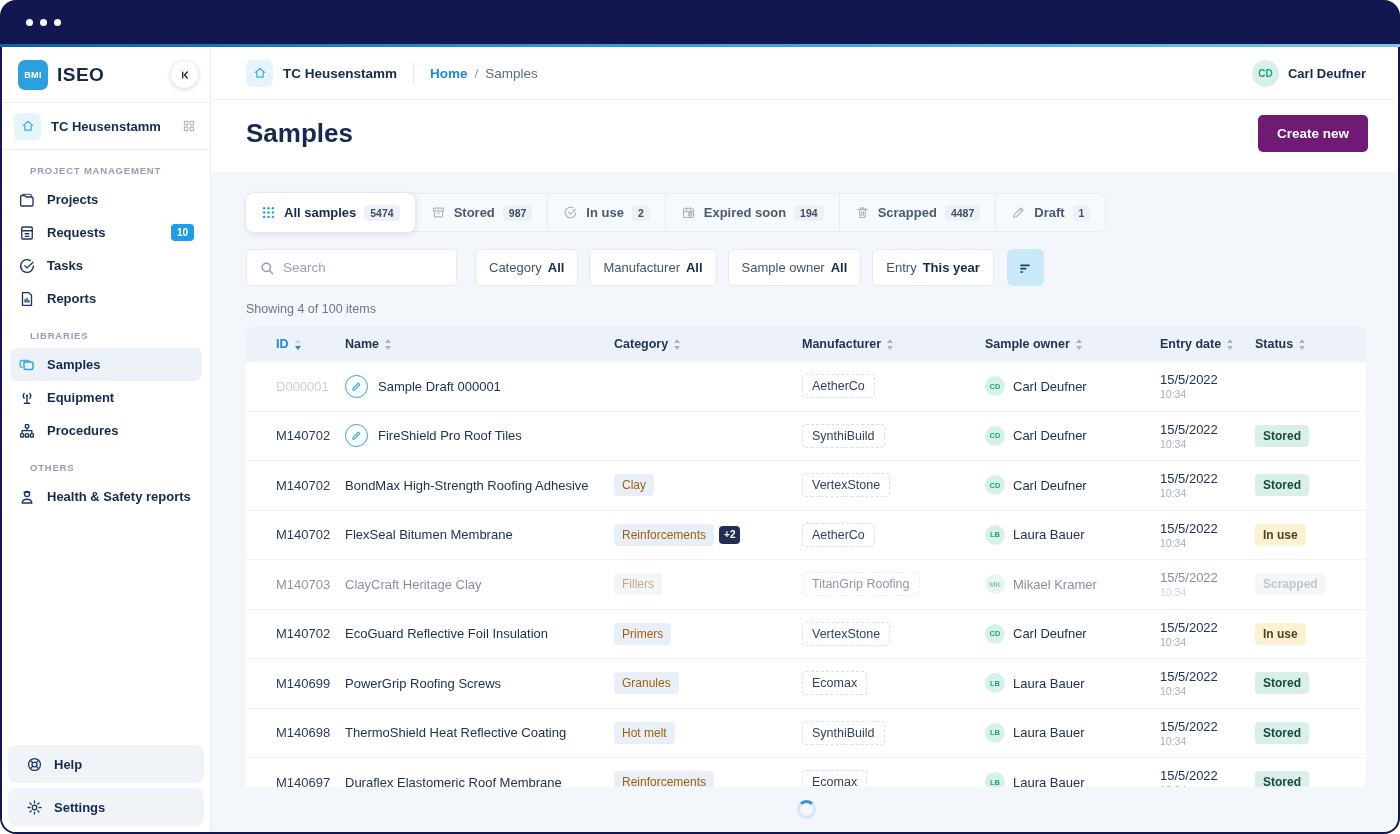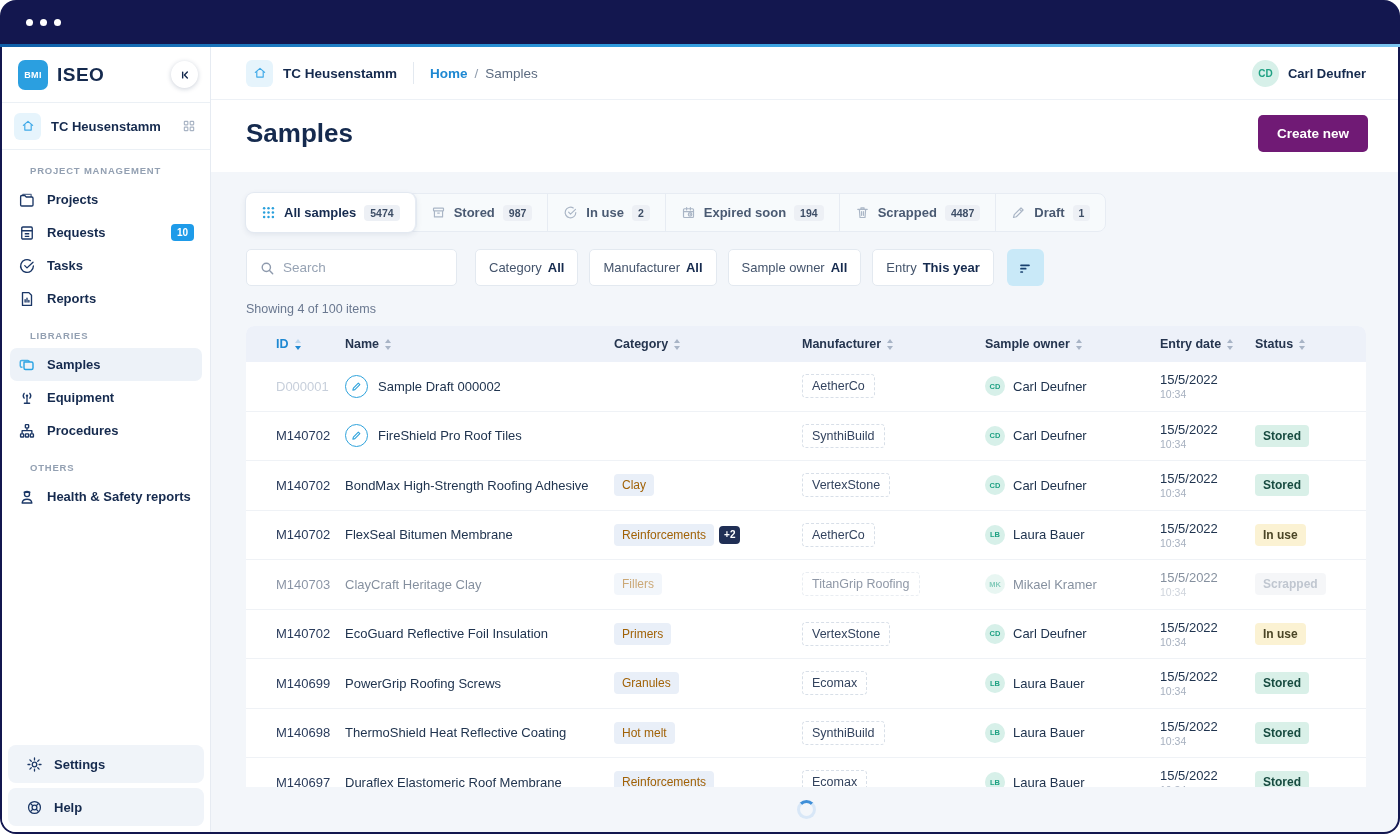--- a/index.html
+++ b/index.html
@@ -224,36 +224,36 @@
                 <path d="M5.5 20c.4-3.3 3-5 6.5-5s6.1 1.7 6.5 5z"></path>
               </svg>
           </span>
           <span>Health &amp; Safety reports</span>
         </div>
       </nav>
 
       <div class="side-footer">
         <div class="footer-item">
           <span class="ic">
-            <svg width="17" height="17" viewBox="0 0 24 24" fill="none" stroke="#1B3766" stroke-width="1.8" stroke-linecap="round" stroke-linejoin="round">
-                <circle cx="12" cy="12" r="3.2"></circle>
-                <path d="M12 2.8v2.7M12 18.5v2.7M21.2 12h-2.7M5.5 12H2.8M18.5 5.5l-1.9 1.9M7.4 16.6l-1.9 1.9M18.5 18.5l-1.9-1.9M7.4 7.4L5.5 5.5"></path>
-              </svg>
-          </span>
-          <span>Settings</span>
-        </div>
-        <div class="footer-item">
-          <span class="ic">
             <svg width="17" height="17" viewBox="0 0 24 24" fill="none" stroke="#1B3766" stroke-width="1.8">
                 <circle cx="12" cy="12" r="8.4"></circle>
                 <circle cx="12" cy="12" r="3.4"></circle>
                 <path d="M6.2 6.2l3.4 3.4M17.8 6.2l-3.4 3.4M6.2 17.8l3.4-3.4M17.8 17.8l-3.4-3.4"></path>
               </svg>
           </span>
           <span>Help</span>
+        </div>
+        <div class="footer-item">
+          <span class="ic">
+            <svg width="17" height="17" viewBox="0 0 24 24" fill="none" stroke="#1B3766" stroke-width="1.8" stroke-linecap="round" stroke-linejoin="round">
+                <circle cx="12" cy="12" r="3.2"></circle>
+                <path d="M12 2.8v2.7M12 18.5v2.7M21.2 12h-2.7M5.5 12H2.8M18.5 5.5l-1.9 1.9M7.4 16.6l-1.9 1.9M18.5 18.5l-1.9-1.9M7.4 7.4L5.5 5.5"></path>
+              </svg>
+          </span>
+          <span>Settings</span>
         </div>
       </div>
     </aside>
 
     <div class="main">
       <div class="topbar">
         <div class="home-chip">
           <svg width="14" height="14" viewBox="0 0 24 24" fill="none" stroke="#3FA9E8" stroke-width="2" stroke-linecap="round" stroke-linejoin="round">
               <path d="M4 11l8-7 8 7"></path>
               <path d="M6.5 9.5V19h11V9.5"></path>
@@ -454,21 +454,21 @@
           </div>
 
           <div class="tgrid row">
             <div class="cell-id draft">D000001</div>
             <div class="cell-name">
               <span class="pencil-circle">
                 <svg width="11" height="11" viewBox="0 0 24 24" fill="none" stroke="#2FA3DC" stroke-width="2.4" stroke-linejoin="round">
                     <path d="M4 20l1.2-4.5L16 4.7l3.3 3.3L8.5 18.8 4 20z"></path>
                   </svg>
               </span>
-              <span>Sample Draft 000002</span>
+              <span>Sample Draft 000001</span>
             </div>
             <div></div>
             <div><span class="manu-chip">AetherCo</span></div>
             <div class="owner">
               <span class="avatar-sm">CD</span>
               <span>Carl Deufner</span>
             </div>
             <div>
               <div class="date-d">15/5/2022</div>
               <div class="date-t">10:34</div>

